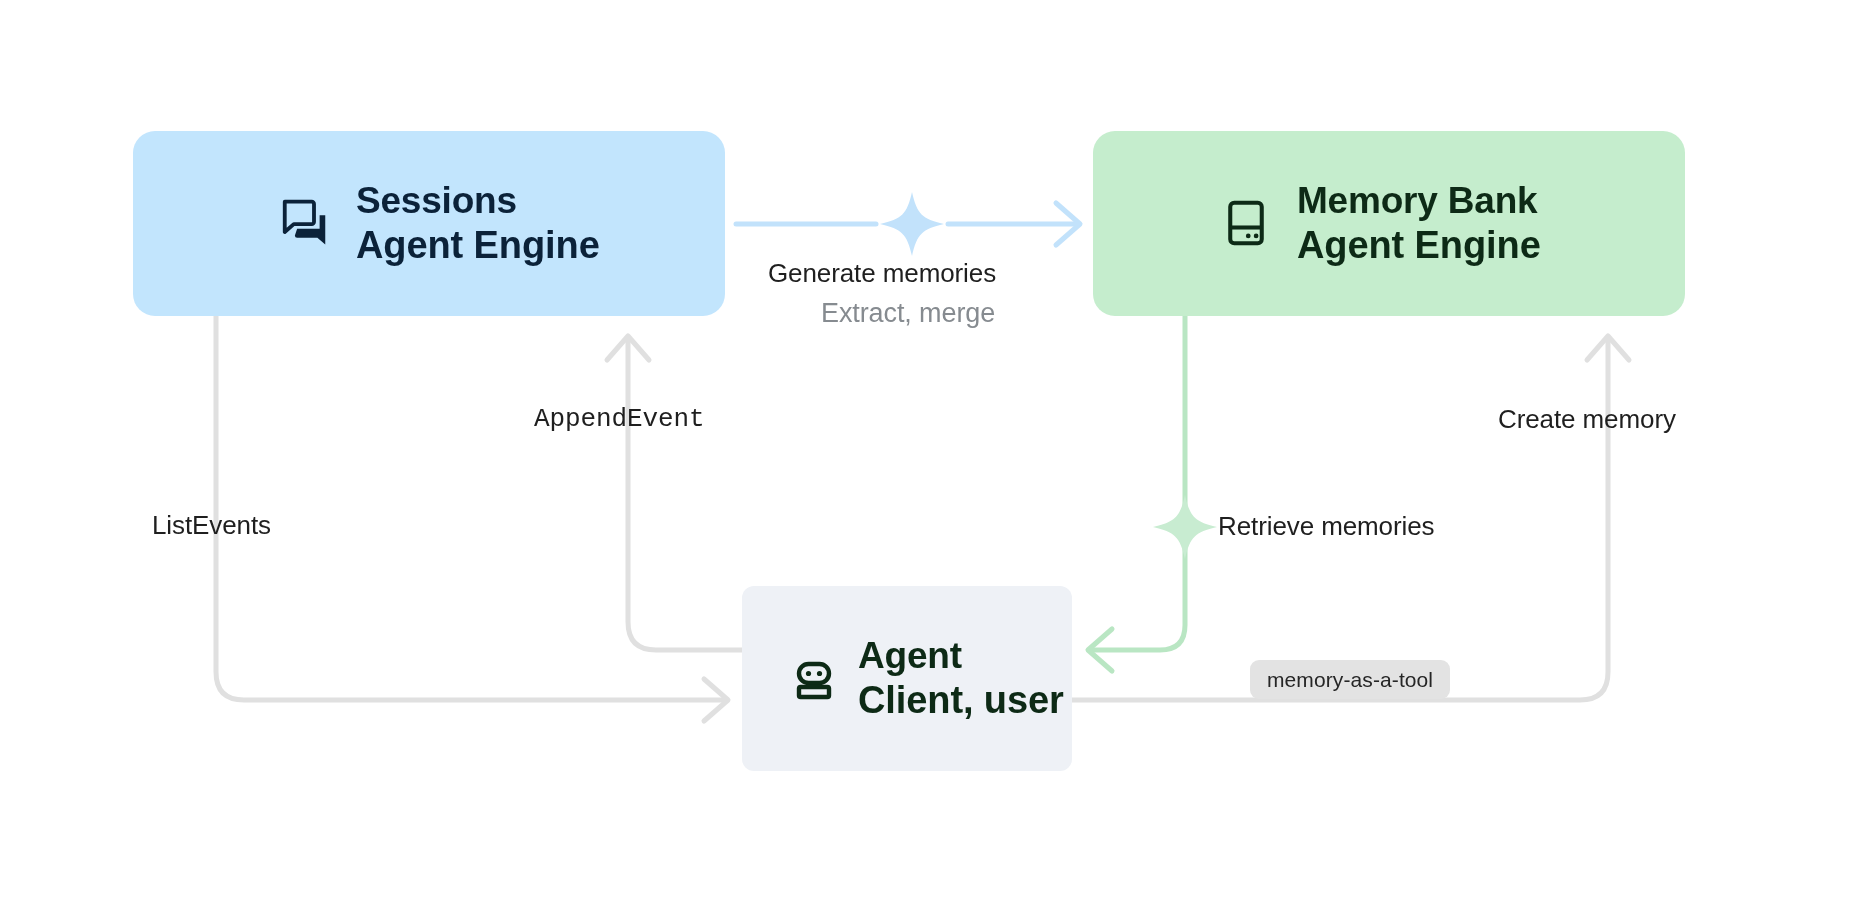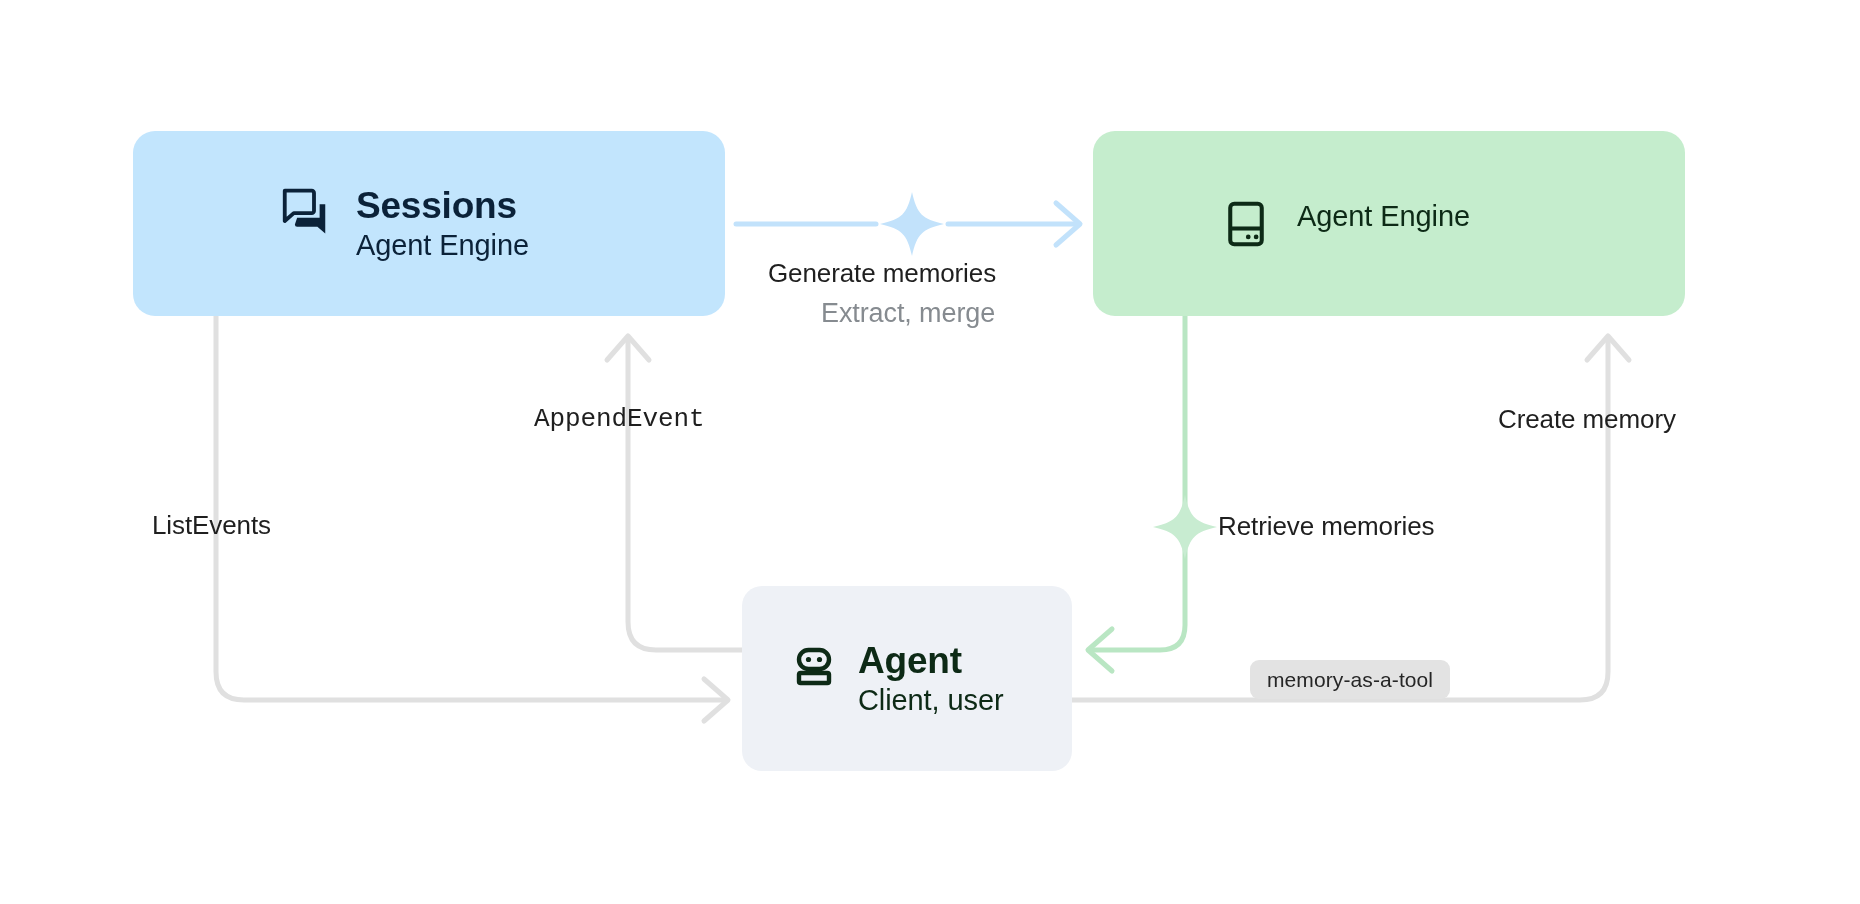--- a/index.html
+++ b/index.html
@@ -31,42 +31,42 @@
   
   .node {
     position: absolute;
     display: flex;
     align-items: center;
     box-sizing: border-box;
     border-radius: 22px;
   }
   .node-inner {
     display: flex;
-    align-items: flex-start;
+    align-items: center;
     gap: 24px;
   }
   .node-icon {
     display: block;
     flex: 0 0 auto;
   }
   .node-text {
     display: flex;
     flex-direction: column;
     justify-content: center;
     line-height: 1.12;
   }
   .node-title {
     font-size: 37px;
     font-weight: 700;
     letter-spacing: -0.2px;
     white-space: nowrap;
   }
   .node-sub {
-    font-size: 29px;
-    font-weight: 400;
+    font-size: 38px;
+    font-weight: 700;
     letter-spacing: -0.1px;
     white-space: nowrap;
     margin-top: 3px;
   }
 
   
   #node-sessions {
     left: 133px;
     top: 131px;
     width: 592px;
@@ -90,21 +90,21 @@
   #node-memory-bank .node-sub { color: #0d2a16; }
 
   
   #node-agent {
     left: 742px;
     top: 586px;
     width: 330px;
     height: 185px;
     background: #eef1f6;
     padding-left: 48px;
-    border-radius: 20px;
+    border-radius: 12px;
   }
   #node-agent .node-inner { gap: 20px; }
   #node-agent .node-title,
   #node-agent .node-sub { color: #0d2a16; }
 
   
   .edge-label {
     position: absolute;
     white-space: nowrap;
     font-size: 26px;
@@ -198,20 +198,21 @@
 
   <div class="node" id="node-memory-bank">
     <div class="node-inner">
       <svg class="node-icon" width="54" height="54" viewBox="0 0 48 48">
         <rect x="10" y="6" width="28" height="36" rx="3.5" fill="none" stroke="#0d2a16" stroke-width="3.6"></rect>
         <line x1="10" y1="28" x2="38" y2="28" stroke="#0d2a16" stroke-width="3.6"></line>
         <circle cx="26" cy="35.5" r="2.1" fill="#0d2a16"></circle>
         <circle cx="33" cy="35.5" r="2.1" fill="#0d2a16"></circle>
       </svg>
       <div class="node-text">
+        <div class="node-title">Memory Bank</div>
         <div class="node-sub">Agent Engine</div>
       </div>
     </div>
   </div>
 
   <div class="node" id="node-agent">
     <div class="node-inner">
       <svg class="node-icon" width="48" height="48" viewBox="0 0 48 48">
         <rect x="9" y="10" width="30" height="19" rx="9.5" fill="none" stroke="#0d2a16" stroke-width="4.4"></rect>
         <circle cx="18.5" cy="19.5" r="2.6" fill="#0d2a16"></circle>

